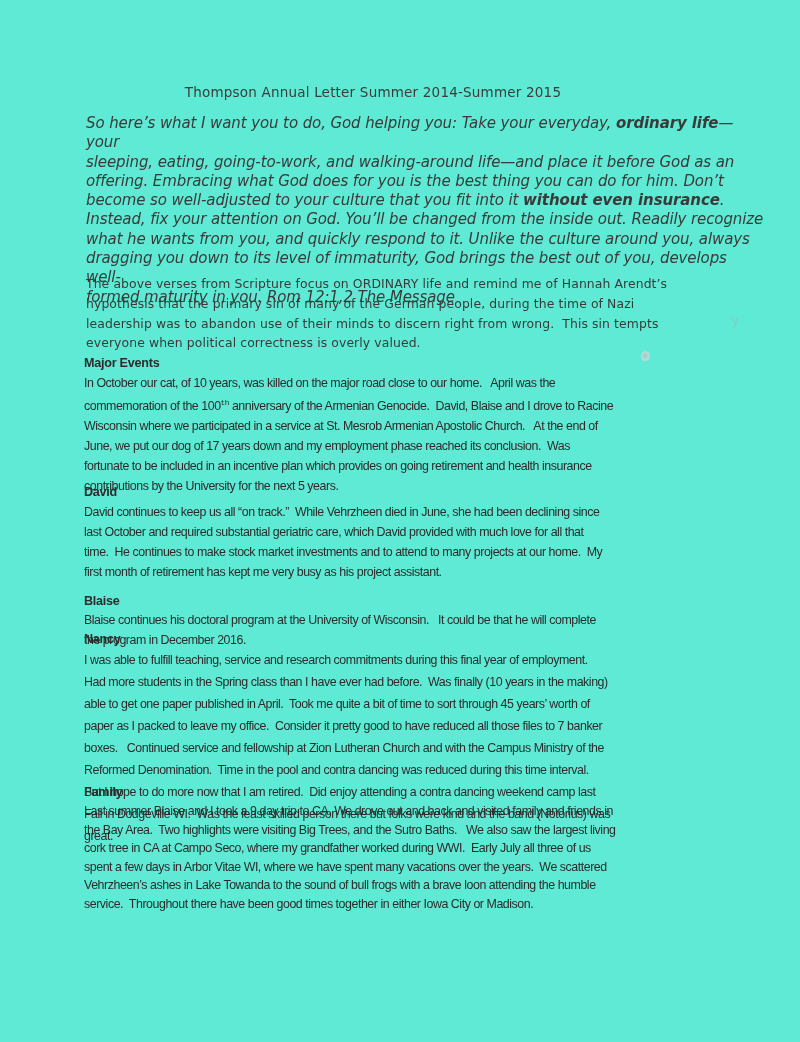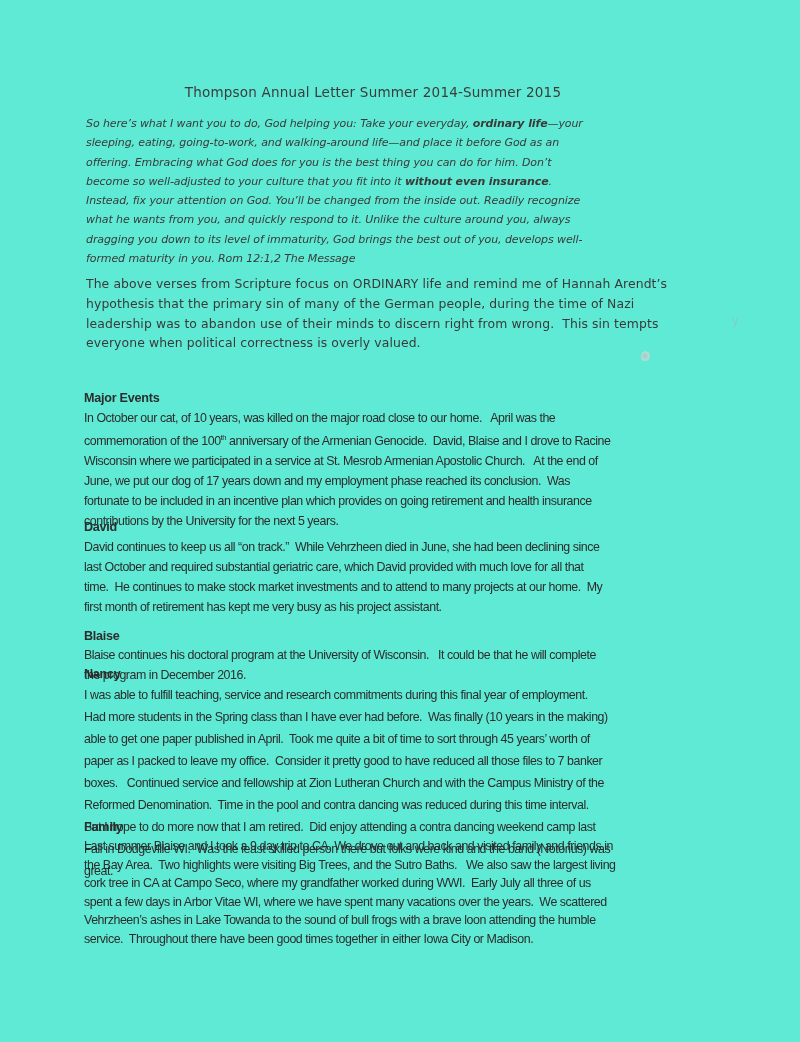--- a/index.html
+++ b/index.html
@@ -24,21 +24,21 @@
     font-size: 13.5px;
     letter-spacing: 0.2px;
     color: #3c3c3c;
   }
   
   .quote {
     position: absolute;
     left: 86px; top: 114px; width: 680px;
     font-family: "DejaVu Sans", sans-serif;
     font-style: italic;
-    font-size: 11px;
+    font-size: 15px;
     line-height: 19.3px;
     letter-spacing: -0.1px;
     color: #3a3a3a;
     white-space: pre-wrap;
   }
   .quote .s-b { font-weight: bold; }
   
   .intro {
     position: absolute;
     left: 86px; top: 274px; width: 660px;
@@ -50,39 +50,39 @@
     white-space: pre-wrap;
   }
   
   .section {
     position: absolute;
     left: 84px; width: 690px;
     font-family: "Liberation Sans", sans-serif;
     font-size: 12.4px;
     letter-spacing: -0.45px;
     color: #2c2c2c;
-    margin-top: 35px;
   }
   .section .heading {
     margin: 0;
     font-size: 12.6px;
     font-weight: bold;
     line-height: 20px;
     letter-spacing: -0.25px;
   }
   .section .body {
     white-space: pre-wrap;
     line-height: 20px;
   }
   .sec-blaise .body  { line-height: 19.5px; }
   .sec-nancy .body   { line-height: 22px; }
   .sec-family .body  { line-height: 18.6px; }
   .s-sup {
     vertical-align: super;
     font-size: 0.62em;
+    font-family: Liberation Mono, monospace;
   }
   
   .artifact-y {
     position: absolute;
     left: 731px; top: 317px;
     width: 8px; height: 12px;
     opacity: 0.55;
   }
   .artifact-smudge {
     position: absolute;

